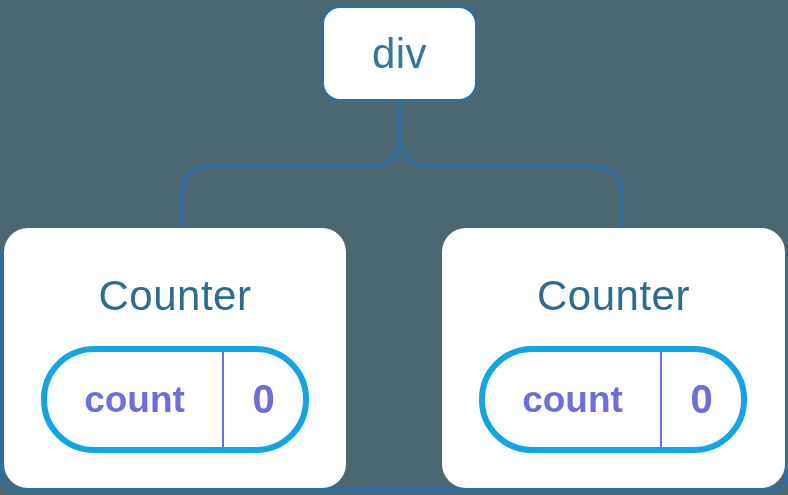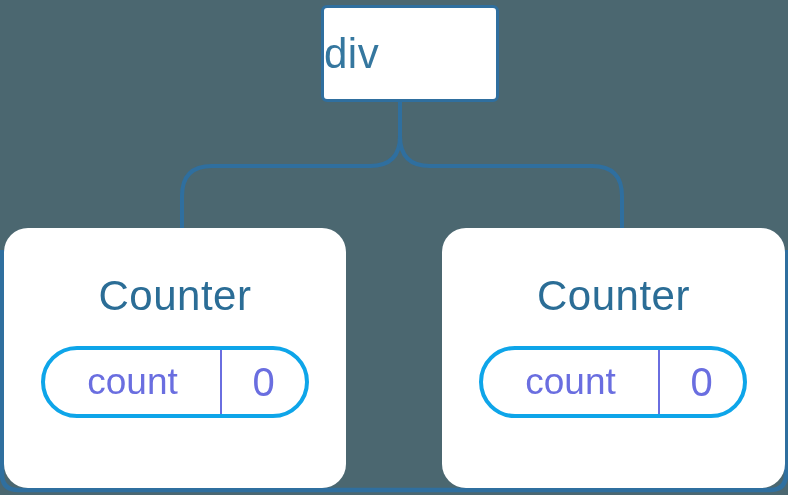--- a/index.html
+++ b/index.html
@@ -18,28 +18,28 @@
   }
   svg.wires {
     position: absolute;
     left: 0; top: 0;
     width: 788px; height: 495px;
     z-index: 1;
   }
   .root-node {
     position: absolute;
     left: 321px; top: 5px;
-    width: 178px; height: 97px;
+    width: 157px; height: 97px;
     box-sizing: border-box;
     background: #ffffff;
     border: 3px solid #2f6f9f;
-    border-radius: 6px;
+    border-radius: 19px;
     display: flex;
     align-items: center;
-    justify-content: flex-start;
+    justify-content: center;
     z-index: 2;
   }
   .root-label {
     font-size: 42px;
     font-weight: 500;
     color: #35779f;
     letter-spacing: 0.5px;
   }
   .card {
     position: absolute;
@@ -58,26 +58,27 @@
     top: 44px;
     text-align: center;
     font-size: 42px;
     font-weight: 500;
     color: #2b6d96;
     letter-spacing: 0.5px;
   }
   .state-pill {
     position: absolute;
     left: 37px; top: 118px;
-    width: 268px; height: 72px;
+    width: 268px; height: 107px;
     box-sizing: border-box;
-    border: 4px solid #0ea5e9;
+    border: 6px solid #0ea5e9;
     border-radius: 53px;
     display: flex;
     overflow: hidden;
+    font-weight: bold;
   }
   .pill-key {
     width: 177px;
     display: flex;
     align-items: center;
     justify-content: center;
     font-size: 37px;
     color: #6a6ee0;
     border-right: 2px solid #6a6ee0;
     box-sizing: border-box;

